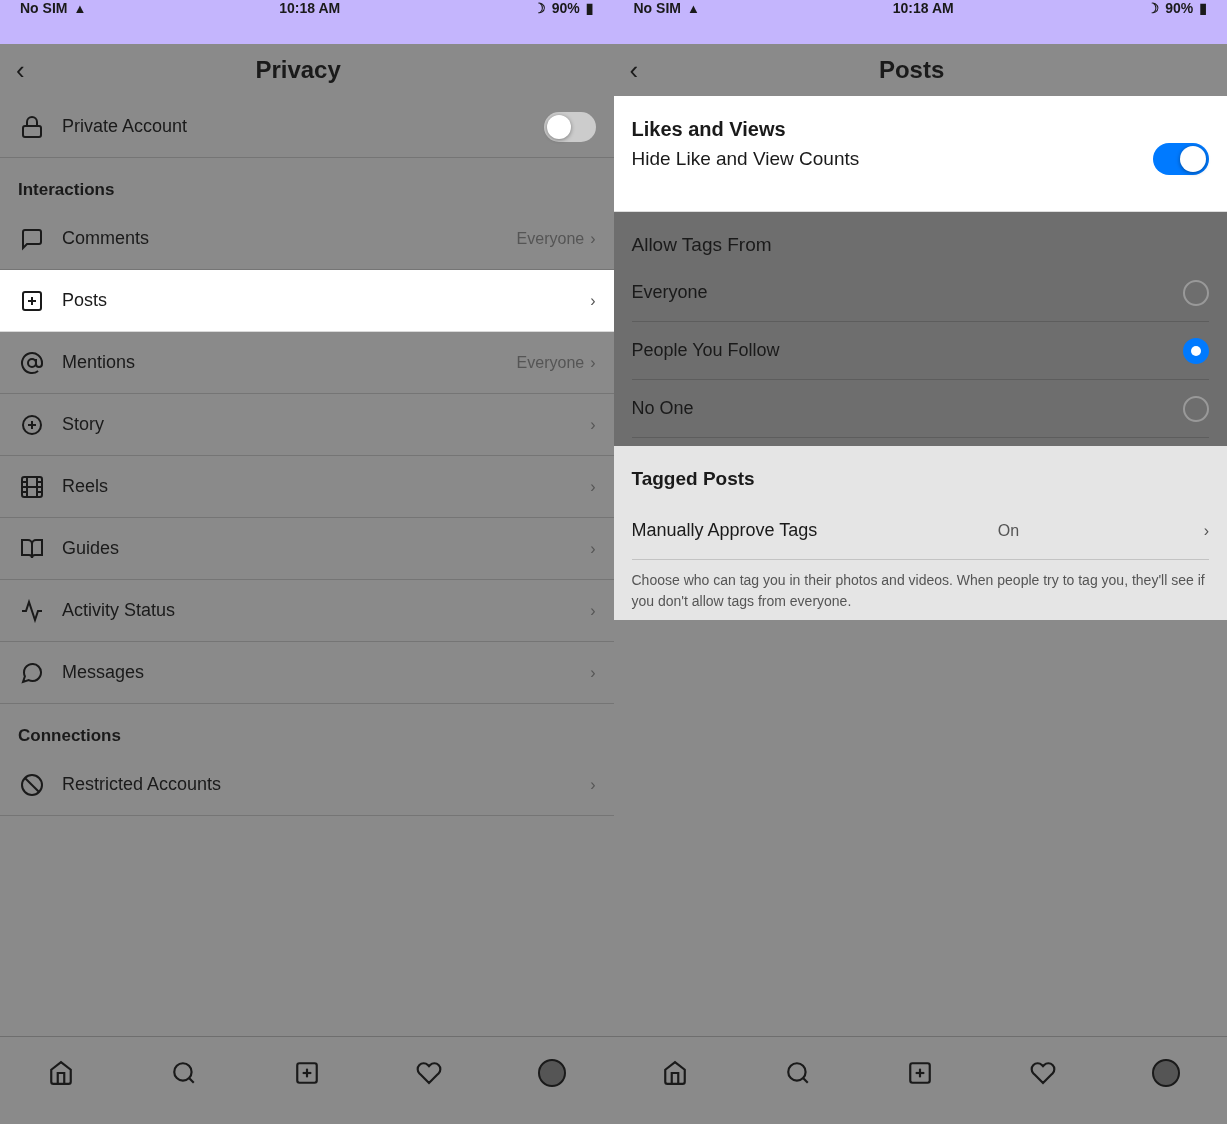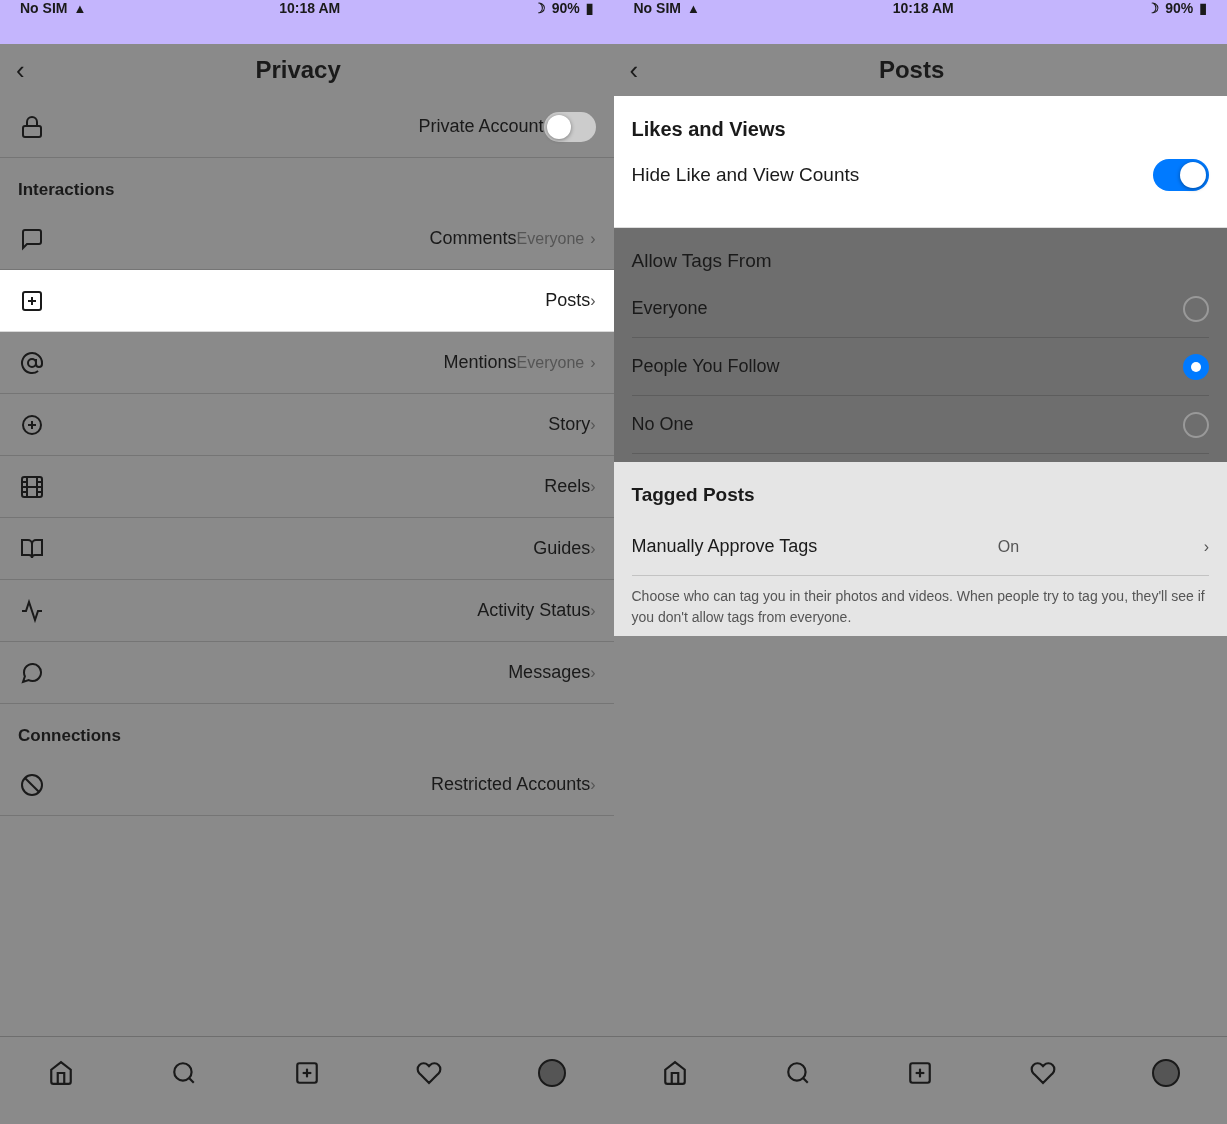--- a/index.html
+++ b/index.html
@@ -105,21 +105,20 @@
       width: 24px;
       height: 24px;
       stroke: #1a1a1a;
       fill: none;
       stroke-width: 2;
     }
     .item-label {
       flex: 1;
       font-size: 18px;
       color: #1a1a1a;
-      text-align: right;
     }
     .item-value {
       font-size: 16px;
       color: #555;
       margin-right: 6px;
     }
     .chevron {
       font-size: 16px;
       color: #555;
     }
@@ -200,21 +199,21 @@
     
     .white-section {
       background: #fff;
       padding: 22px 18px 20px;
       border-bottom: 1px solid #ddd;
     }
     .white-section .section-title {
       font-size: 20px;
       font-weight: 700;
       color: #1a1a1a;
-      margin-bottom: 18px;
+      margin-bottom: 2px;
     }
     .toggle-row {
       display: flex;
       align-items: center;
       justify-content: space-between;
       margin-bottom: 16px;
     }
     .toggle-label {
       font-size: 19px;
       color: #1a1a1a;

